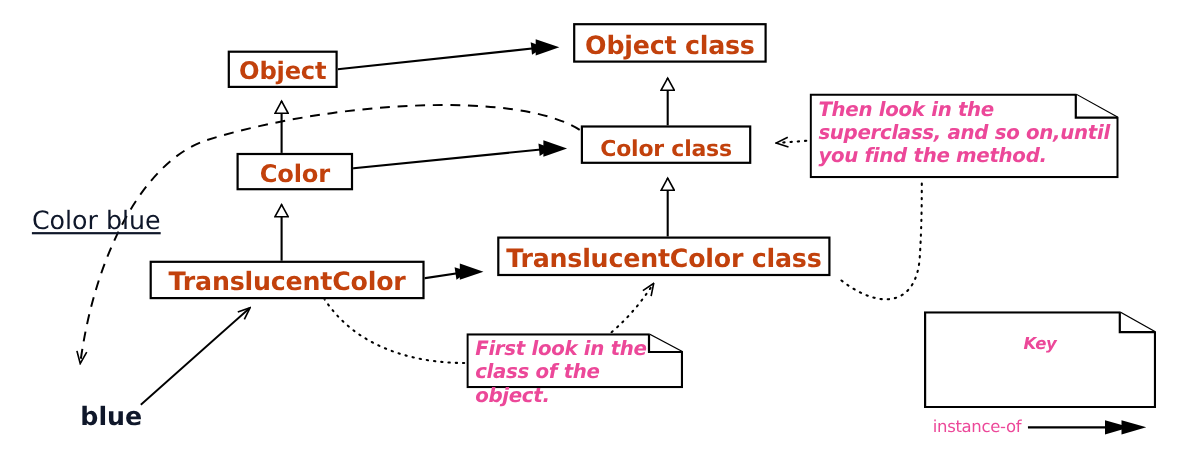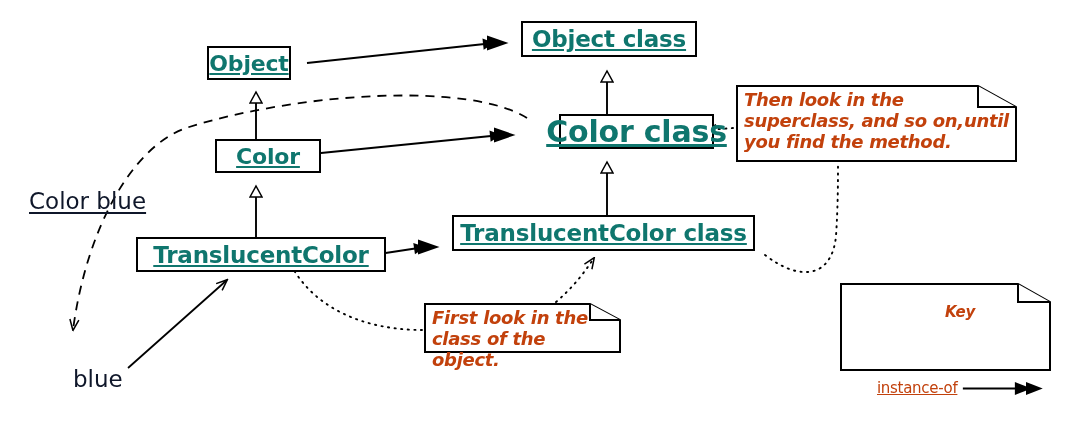--- a/index.html
+++ b/index.html
@@ -9,36 +9,35 @@
     font-family:"DejaVu Sans","Liberation Sans",sans-serif;
     overflow:hidden;
   }
   #stage{position:relative;width:1090px;height:425px;}
   #wires{position:absolute;left:0;top:0;width:1090px;height:425px;}
 
   .box{
     position:absolute;
     border:2px solid #000;
     background:#fff;
-    color:#0f766e;
+    color:#c2410c;
     font-weight:bold;
-    display:flex;align-items:center;justify-content:center;
+    display:flex;align-items:flex-end;justify-content:center;
     box-sizing:border-box;
     white-space:nowrap;
     letter-spacing:-0.2px;
-    text-decoration:underline;
   }
 
   .note{
     position:absolute;
     background:#fff;
     box-sizing:border-box;
     font-style:italic;
     font-weight:bold;
-    color:#c2410c;
+    color:#ec4899;
     letter-spacing:-0.3px;
   }
   .note .note-txt{
     position:relative;
     z-index:2;
     padding:4px 8px 3px 8px;
     line-height:1.18;
     white-space:pre-line;
   }
   .note svg.note-frame{
@@ -61,21 +60,21 @@
   }
   .key-rows{padding:0 6px 0 8px;}
   .key-row{
     display:flex;align-items:center;
     height:19px;
     font-size:15px;
     font-style:normal;
     font-weight:normal;
     letter-spacing:-0.3px;
   }
-  .key-row .k-label{flex:0 0 auto;text-decoration:underline;}
+  .key-row .k-label{flex:0 0 auto;}
   .key-row .k-art{flex:1 1 auto;height:19px;margin-left:4px;}
 </style>
 </head>
 <body>
 
 <div id="stage">
 
   <svg id="wires" viewBox="0 0 1090 425" xmlns="http://www.w3.org/2000/svg">
     <defs>
       <marker id="m-open" markerWidth="14" markerHeight="12" refX="12" refY="6" orient="auto" markerUnits="userSpaceOnUse">
@@ -121,49 +120,49 @@
 
     <path d="M422,330 C380,330 325,318 295,272" fill="none" stroke="#000" stroke-width="1.9" stroke-dasharray="1.2,5.4" stroke-linecap="round"></path>
 
     <path d="M556,302 C572,288 582,276 594,258" fill="none" stroke="#000" stroke-width="1.9" stroke-dasharray="1.2,5.4" stroke-linecap="round" marker-end="url(#m-open-sm)"></path>
 
     <path d="M765,255 C800,282 832,278 836,236 C838,206 838,180 838,162" fill="none" stroke="#000" stroke-width="1.9" stroke-dasharray="1.2,5.4" stroke-linecap="round"></path>
 
     <path d="M733,128 L706,130" fill="none" stroke="#000" stroke-width="1.9" stroke-dasharray="1.2,5.4" stroke-linecap="round" marker-end="url(#m-open-sm)"></path>
   </svg>
 
-  <div class="box" style="left:207px;top:46px;width:84px;height:34px;font-size:22px;">
+  <div class="box" style="left:207px;top:46px;width:100px;height:34px;font-size:22px;">
     <span>Object</span>
   </div>
 
   <div class="box" style="left:521px;top:21px;width:176px;height:36px;font-size:23px;">
     <span>Object class</span>
   </div>
 
   <div class="box" style="left:215px;top:139px;width:106px;height:34px;font-size:22px;">
     <span>Color</span>
   </div>
 
-  <div class="box" style="left:559px;top:114px;width:155px;height:35px;font-size:30px;">
+  <div class="box" style="left:528px;top:114px;width:155px;height:35px;font-size:20px;">
     <span>Color class</span>
   </div>
 
   <div class="box" style="left:136px;top:237px;width:250px;height:35px;font-size:23px;">
     <span>TranslucentColor</span>
   </div>
 
   <div class="box" style="left:452px;top:215px;width:303px;height:36px;font-size:23px;">
     <span>TranslucentColor class</span>
   </div>
 
   <div class="plain" style="left:29px;top:188px;font-size:23px;text-decoration:underline;text-underline-offset:3px;">
     <span>Color blue</span>
   </div>
 
-  <div class="plain" style="left:73px;top:366px;font-size:23px;">
+  <div class="plain" style="left:73px;top:366px;font-size:23px;font-weight:bold;">
     <span>blue</span>
   </div>
 
   <div class="note" style="left:736px;top:85px;width:281px;height:77px;font-size:18px;">
     <svg class="note-frame" viewBox="0 0 281 77" preserveAspectRatio="none" xmlns="http://www.w3.org/2000/svg">
       <path d="M1,1 L242,1 L280,22 L280,76 L1,76 z" fill="#fff" stroke="#000" stroke-width="2"></path>
       <path d="M242,1 L242,22 L280,22" fill="#fff" stroke="#000" stroke-width="2"></path>
     </svg>
     <div class="note-txt">Then look in the
 superclass, and so on,until
@@ -172,21 +171,21 @@
 
   <div class="note" style="left:424px;top:303px;width:197px;height:50px;font-size:18px;">
     <svg class="note-frame" viewBox="0 0 197 50" preserveAspectRatio="none" xmlns="http://www.w3.org/2000/svg">
       <path d="M1,1 L166,1 L196,17 L196,49 L1,49 z" fill="#fff" stroke="#000" stroke-width="2"></path>
       <path d="M166,1 L166,17 L196,17" fill="#fff" stroke="#000" stroke-width="2"></path>
     </svg>
     <div class="note-txt">First look in the
 class of the object.</div>
   </div>
 
-  <div class="note" style="left:840px;top:283px;width:211px;height:88px;padding-left:29px;">
+  <div class="note" style="left:840px;top:283px;width:211px;height:88px;">
     <svg class="note-frame" viewBox="0 0 211 88" preserveAspectRatio="none" xmlns="http://www.w3.org/2000/svg">
       <path d="M1,1 L178,1 L210,19 L210,87 L1,87 z" fill="#fff" stroke="#000" stroke-width="2"></path>
       <path d="M178,1 L178,19 L210,19" fill="#fff" stroke="#000" stroke-width="2"></path>
     </svg>
     <div class="note-txt" style="padding:0;">
       <div class="key-title">Key</div>
       <div class="key-rows">
 
         <div class="key-row">
           <span class="k-label">instance-of</span>

